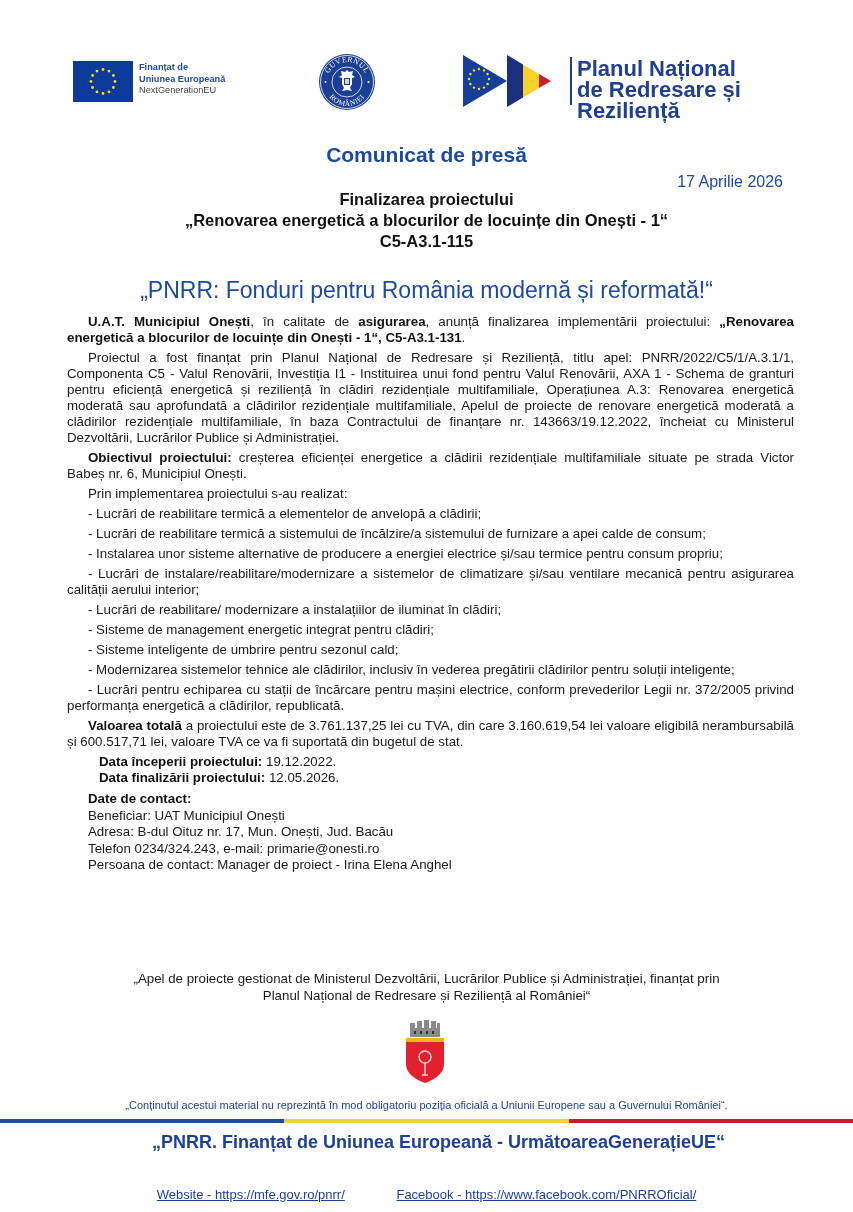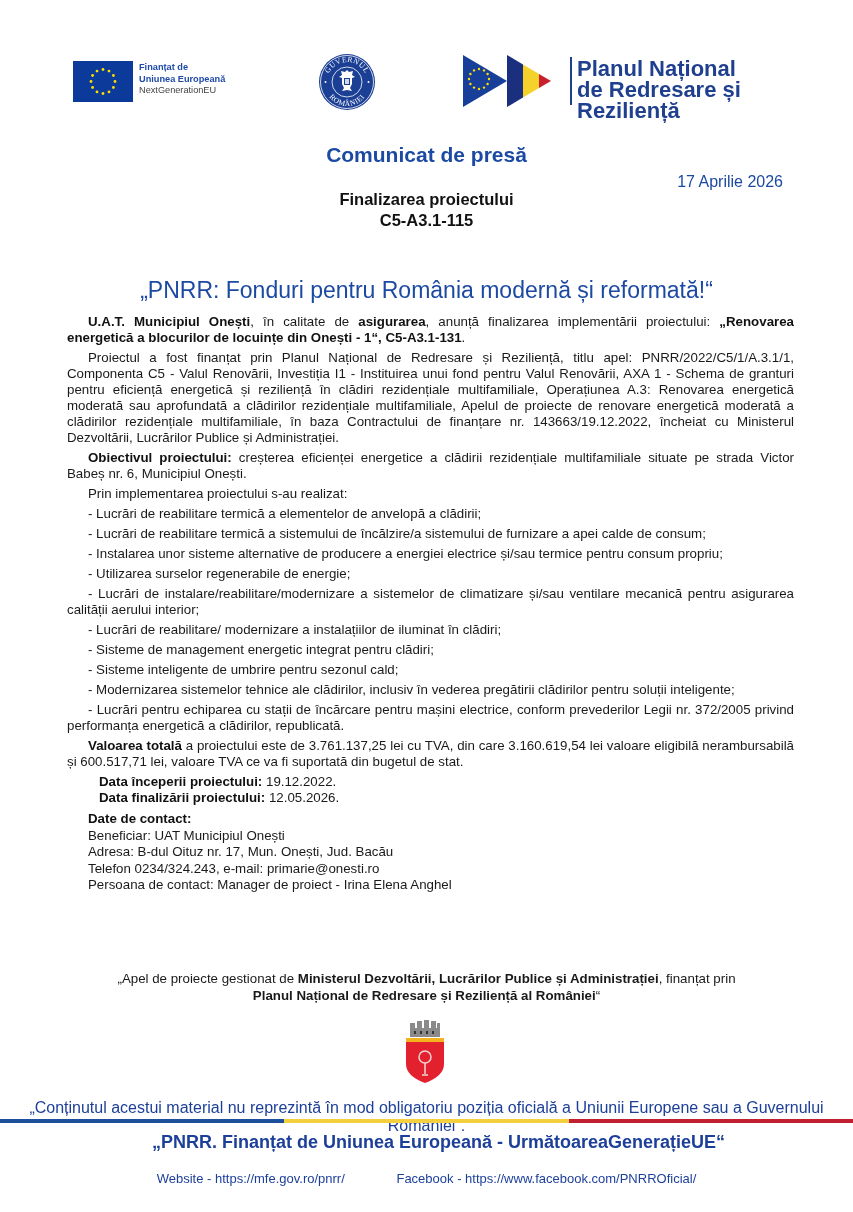--- a/index.html
+++ b/index.html
@@ -41,35 +41,35 @@
   .list { margin: 0 0 4px 0; }
   .list .li { text-indent: 21px; text-align: justify; margin-bottom: 4px; }
 
   .meta { padding-left: 21px; }
   .meta div { line-height: 16px; padding-left: 11px; }
   .contact { padding-left: 21px; margin-top: 5px; }
   .contact div { line-height: 16.5px; }
 
   .apel { position: absolute; left: 60px; width: 733px; top: 970px; text-align: center;
           font-size: 13.3px; line-height: 17px; color: #1a1a1a; }
-  .apel b { font-weight: bold; }
+  .apel b { font-weight: normal; }
 
   .crest { position: absolute; left: 404px; top: 1020px; width: 42px; height: 64px; }
 
   .disclaimer { position: absolute; left: 0; width: 853px; top: 1099px; text-align: center;
-                font-size: 16px; color: #1c3f9a; }
+                font-size: 11px; color: #1c3f9a; }
 
   .tricolor { position: absolute; left: 0; top: 1119px; width: 853px; height: 4px; display: flex; }
   .tricolor div { flex: 1; }
 
   .footer-slogan { position: absolute; left: 12px; width: 853px; top: 1132px; text-align: center;
                    font-size: 18px; font-weight: bold; color: #1c3f9a; }
   .footer-links { position: absolute; left: 0; width: 853px; top: 1171px; text-align: center;
                   font-size: 13px; color: #1c3f9a; }
-  .footer-links span { display: inline-block; margin: 0 24px; }
+  .footer-links span { display: inline-block; margin: 16px 24px; text-decoration: underline; }
 </style>
 </head>
 <body>
 
 <div class="logo-eu">
   <div class="eu-flag">
     <svg width="60" height="41" viewBox="0 0 60 41">
       <g fill="#ffdd00">
         <circle cx="30" cy="8.5" r="1.4"></circle>
           <circle cx="36" cy="10.1" r="1.4"></circle>
@@ -142,38 +142,38 @@
   <div class="pnrr-text">
     <span>Planul Național</span>
     <span>de Redresare și Reziliență</span>
   </div>
 </div>
 
 <div class="title">Comunicat de presă</div>
 <div class="date">17 Aprilie 2026</div>
 <div class="subtitle">
   <span>Finalizarea proiectului</span>
+  <span>„Renovarea energetică a blocurilor de locuințe din Onești - 1“</span>
   <span>C5-A3.1-115</span>
 </div>
 <div class="slogan">„PNRR: Fonduri pentru România modernă și reformată!“</div>
 
 <div class="body">
   <p><b>U.A.T. Municipiul Onești</b><span>, în calitate de </span><b>asigurarea</b><span>, anunță finalizarea implementării proiectului: </span><b>„Renovarea energetică a blocurilor de locuințe din Onești - 1“, C5-A3.1-131</b><span>.</span></p>
 
   <p>Proiectul a fost finanțat prin Planul Național de Redresare și Reziliență, titlu apel: PNRR/2022/C5/1/A.3.1/1, Componenta C5 - Valul Renovării, Investiția I1 - Instituirea unui fond pentru Valul Renovării, AXA 1 - Schema de granturi pentru eficiență energetică și reziliență în clădiri rezidențiale multifamiliale, Operațiunea A.3: Renovarea energetică moderată sau aprofundată a clădirilor rezidențiale multifamiliale, Apelul de proiecte de renovare energetică moderată a clădirilor rezidențiale multifamiliale, în baza Contractului de finanțare nr. 143663/19.12.2022, încheiat cu Ministerul Dezvoltării, Lucrărilor Publice și Administrației.</p>
 
   <p><b>Obiectivul proiectului:</b><span> creșterea eficienței energetice a clădirii rezidențiale multifamiliale situate pe strada Victor Babeș nr. 6, Municipiul Onești.</span></p>
 
   <p>Prin implementarea proiectului s-au realizat:</p>
 
   <div class="list">
     <div class="li">- Lucrări de reabilitare termică a elementelor de anvelopă a clădirii;</div>
     <div class="li">- Lucrări de reabilitare termică a sistemului de încălzire/a sistemului de furnizare a apei calde de consum;</div>
     <div class="li">- Instalarea unor sisteme alternative de producere a energiei electrice și/sau termice pentru consum propriu;</div>
-    <div class="li">- Utilizarea surselor regenerabile de energie;</div>
     <div class="li">- Lucrări de instalare/reabilitare/modernizare a sistemelor de climatizare și/sau ventilare mecanică pentru asigurarea calității aerului interior;</div>
     <div class="li">- Lucrări de reabilitare/ modernizare a instalațiilor de iluminat în clădiri;</div>
     <div class="li">- Sisteme de management energetic integrat pentru clădiri;</div>
     <div class="li">- Sisteme inteligente de umbrire pentru sezonul cald;</div>
     <div class="li">- Modernizarea sistemelor tehnice ale clădirilor, inclusiv în vederea pregătirii clădirilor pentru soluții inteligente;</div>
     <div class="li">- Lucrări pentru echiparea cu stații de încărcare pentru mașini electrice, conform prevederilor Legii nr. 372/2005 privind performanța energetică a clădirilor, republicată.</div>
   </div>
 
   <p><b>Valoarea totală</b><span> a proiectului este de 3.761.137,25 lei cu TVA, din care 3.160.619,54 lei valoare eligibilă nerambursabilă și 600.517,71 lei, valoare TVA ce va fi suportată din bugetul de stat.</span></p>
 

